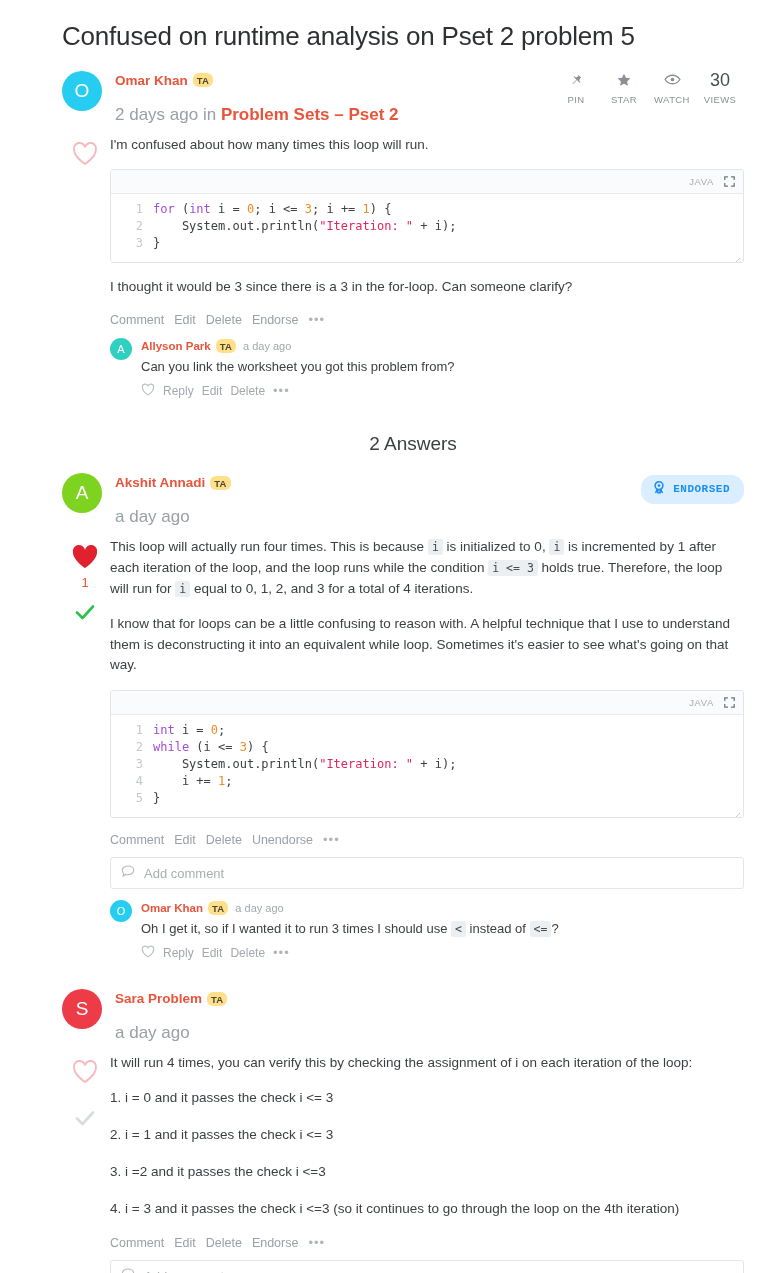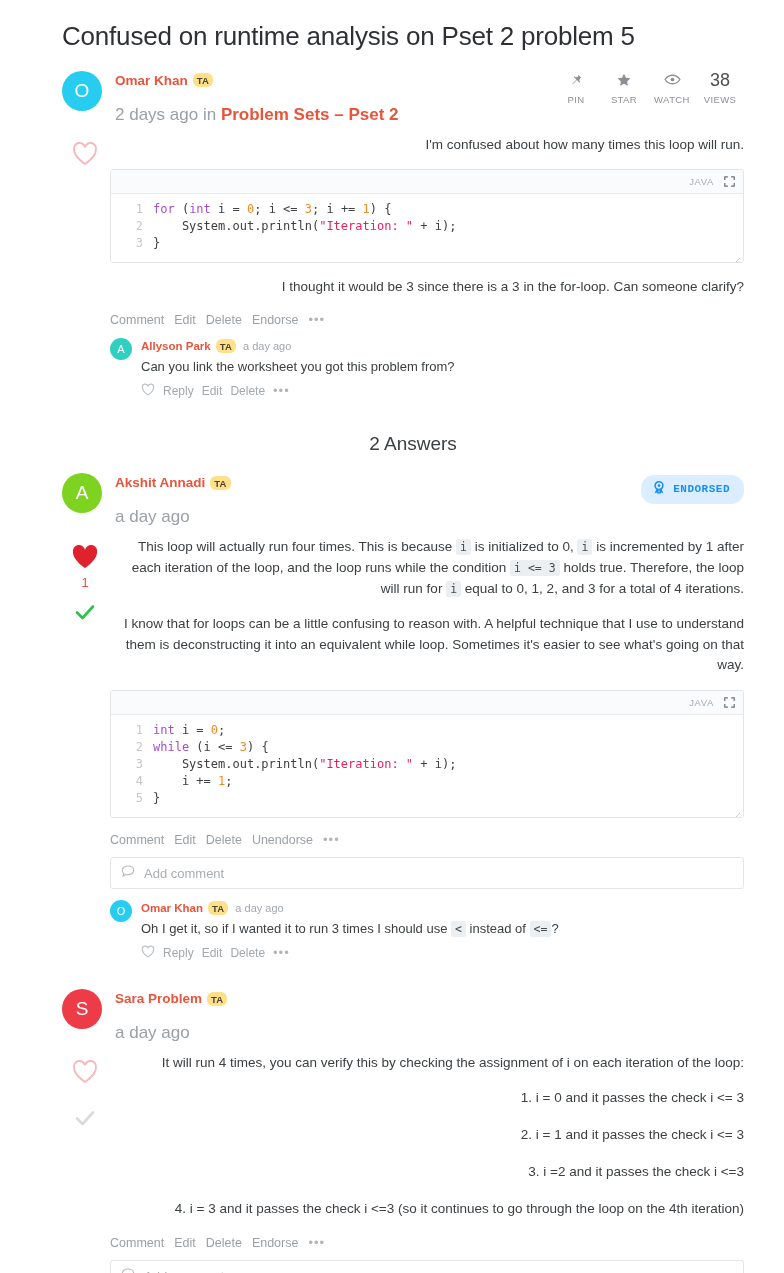--- a/index.html
+++ b/index.html
@@ -98,21 +98,20 @@
     padding-top: 6px;
   }
   .vote-count { font-size: 13px; color: #e8553b; margin-top: 1px; }
   .body-col { flex: 1 1 auto; min-width: 0; padding-left: 2px; }
 
   .para {
     font-size: 13.5px;
     line-height: 1.55;
     color: #3c4043;
     margin: 0 0 14px 0;
-    text-align: right;
   }
   .para.listitem { margin-bottom: 16px; }
 
   code.inline {
     background: #eceff1;
     color: #454a4f;
     font-family: "DejaVu Sans Mono", monospace;
     font-size: 11.5px;
     padding: 1px 4px;
     border-radius: 2px;
@@ -276,21 +275,21 @@
       <div class="meta-item">
         <div class="meta-glyph">
           <svg width="17" height="13" viewBox="0 0 24 18" fill="none" stroke="#8b9096" stroke-width="1.8">
               <path d="M1.5 9s4-6 10.5-6 10.5 6 10.5 6-4 6-10.5 6S1.5 9 1.5 9z"></path>
               <circle cx="12" cy="9" r="2.6" fill="#8b9096" stroke="none"></circle>
             </svg>
         </div>
         <div class="meta-label">WATCH</div>
       </div>
       <div class="meta-item">
-        <div class="meta-count">38</div>
+        <div class="meta-count">30</div>
         <div class="meta-label">VIEWS</div>
       </div>
     </div>
   </div>
 
   <div class="spacer-sm"></div>
 
   <div class="content-row">
     <div class="gutter">
       <span>

